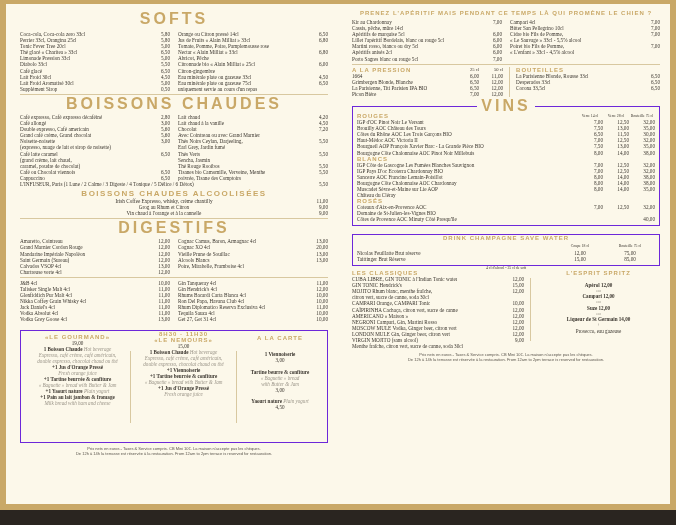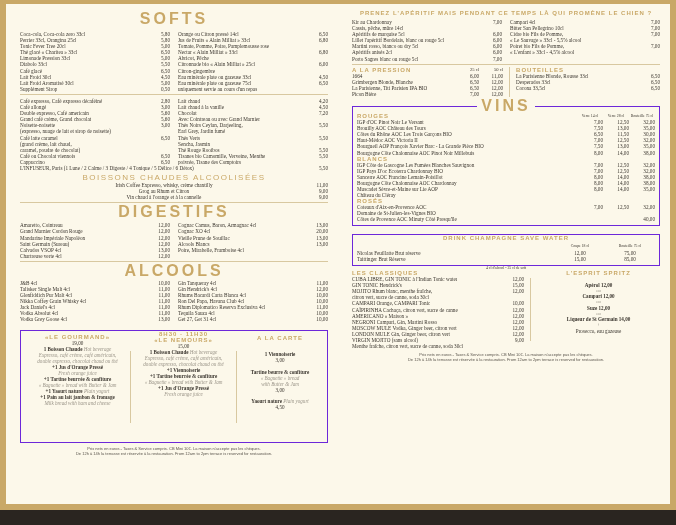--- a/index.html
+++ b/index.html
@@ -4,21 +4,21 @@
 <style>
   html,body{margin:0;padding:0;}
   body{width:676px;height:525px;overflow:hidden;background:#2a2520;font-family:"Liberation Serif",serif;color:#3a352e;position:relative;}
   .frame{position:absolute;left:0;top:0;width:676px;height:510px;background:#c9a867;}
   .paper{position:absolute;left:6px;top:4px;width:664px;height:500px;background:#fcf8ea;}
   .dark{position:absolute;left:0;top:510px;width:676px;height:15px;background:#2a2520;}
   .page{position:absolute;top:0;height:500px;}
   .left{left:14px;width:308px;}
   .right{left:346px;width:308px;}
   .h1{font-family:"Liberation Sans",sans-serif;font-weight:bold;color:#c9a867;text-align:center;letter-spacing:3px;font-size:16px;line-height:14px;margin:0;}
-  .h2{font-family:"Liberation Sans",sans-serif;font-weight:normal;color:#c9a867;text-align:center;letter-spacing:1.5px;font-size:8px;line-height:9px;}
+  .h2{font-family:"Liberation Sans",sans-serif;font-weight:bold;color:#c9a867;text-align:center;letter-spacing:1.5px;font-size:8px;line-height:9px;}
   .sub{font-family:"Liberation Sans",sans-serif;color:#c9a867;letter-spacing:1px;font-size:6px;font-weight:bold;}
   .row{display:flex;justify-content:space-between;font-size:5.2px;line-height:6.1px;white-space:nowrap;}
   .row .n{overflow:hidden;}
   .row .p{flex:none;width:20px;text-align:right;}
   .cols{display:flex;gap:8px;}
   .cols > div{flex:1;}
   .rule{border-top:1px solid #d8c8a0;margin:2px 0;}
   .bold{font-weight:bold;}
   .center{text-align:center;}
   .small{font-size:4.6px;line-height:5.4px;}
@@ -122,20 +122,21 @@
             <span class="p">6,50</span>
           </div>
           <div class="row">
             <span class="n">uniquement servie au cours d'un repas</span>
             <span class="p"></span>
           </div>
         </div>
     </div>
     <div class="rule"></div>
 
+    <div class="h1">BOISSONS CHAUDES</div>
     <div class="cols" style="margin-top:3px">
       <div id="chaudes-l">
           <div class="row">
             <span class="n">Café expresso, Café expresso décaféiné</span>
             <span class="p">2,80</span>
           </div>
           <div class="row">
             <span class="n">Café allongé</span>
             <span class="p">3,00</span>
           </div>
@@ -291,21 +292,20 @@
             <span class="p">13,00</span>
           </div>
           <div class="row">
             <span class="n">Poire, Mirabelle, Framboise 4cl</span>
             <span class="p"></span>
           </div>
         </div>
     </div>
     <div class="rule"></div>
 
-    <div class="h1">ALCOOLS</div>
     <div class="cols" style="margin-top:2px">
       <div id="alc-l">
           <div class="row">
             <span class="n">J&amp;B 4cl</span>
             <span class="p">10,00</span>
           </div>
           <div class="row">
             <span class="n">Talisker Single Malt 4cl</span>
             <span class="p">11,00</span>
           </div>

